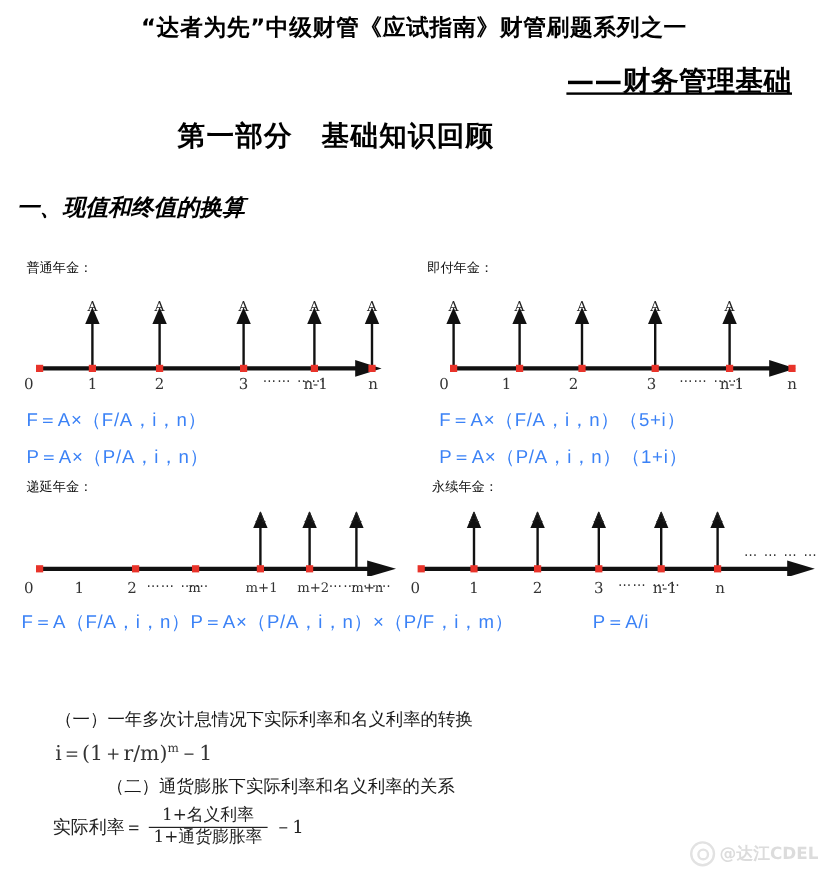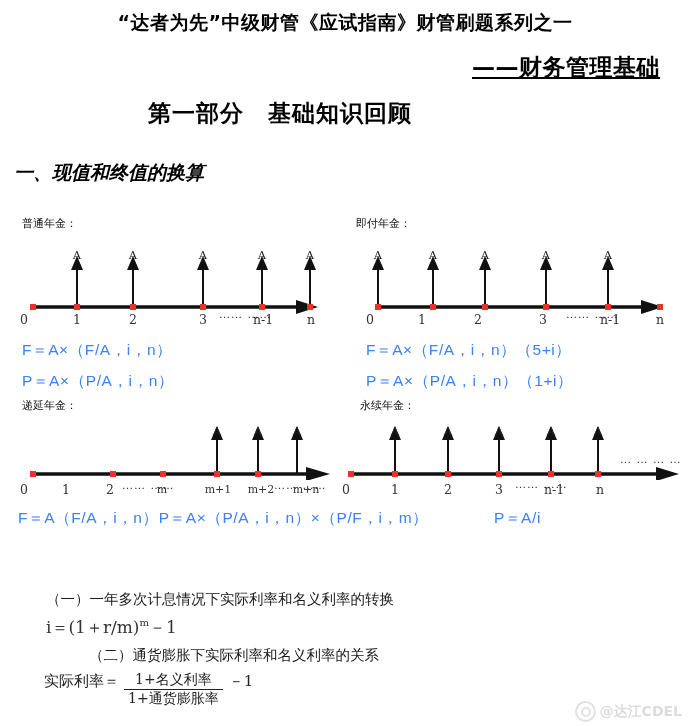--- a/index.html
+++ b/index.html
@@ -66,21 +66,21 @@
     font-size:17px;
     white-space:nowrap;
     color:#333;
   }
   #fx-i{left:46px;top:616px;}
   #fx-i sup{font-size:10px;}
 
   
   .frac-wrap{
     position:absolute;left:44px;top:672px;
-    display:flex;align-items:flex-start;
+    display:flex;align-items:center;
     font-family:"DejaVu Serif",serif;
     font-size:15px;color:#222;
   }
   .frac-lhs{margin-right:2px;font-size:15px;}
   .frac{
     display:inline-flex;flex-direction:column;align-items:center;
     margin:0 3px;line-height:1.12;
   }
   .frac .num{padding:0 4px 1px 4px;font-size:14px;}
   .frac .den{padding:1px 4px 0 4px;border-top:1.6px solid #222;font-size:14px;}

